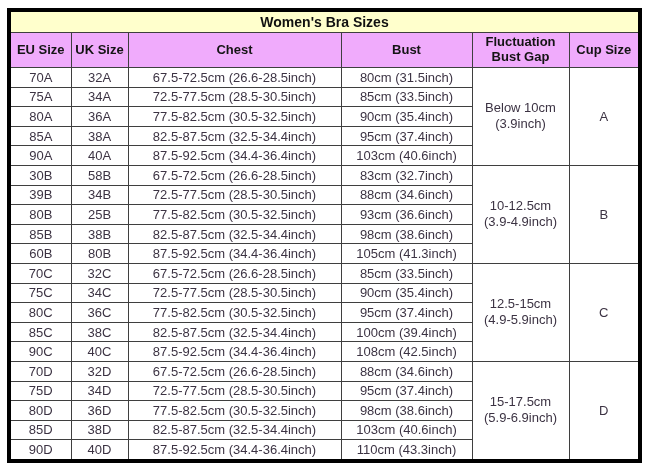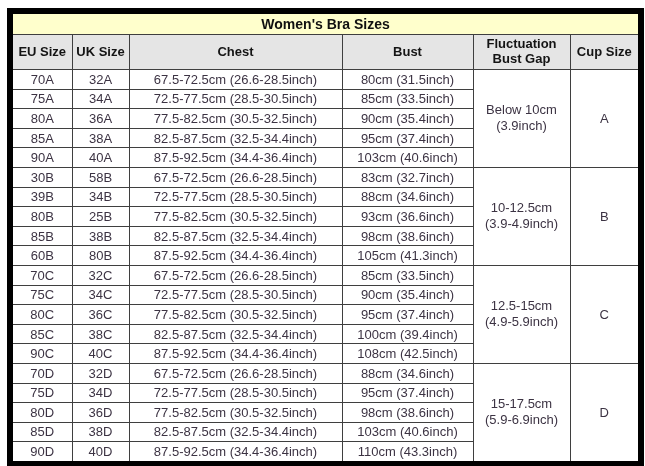--- a/index.html
+++ b/index.html
@@ -25,31 +25,31 @@
   }
   table.bra-table td, table.bra-table th {
     border: 1px solid #3f3f3f;
     padding: 0 2px;
     text-align: center;
     vertical-align: middle;
     overflow: hidden;
     white-space: nowrap;
   }
   table.bra-table {
-    border: 6px solid #000000;
+    border: 4px solid #000000;
   }
   tr.title-row td {
     background: #ffffcc;
     font-weight: bold;
     font-size: 14px;
     color: #101010;
     height: 20px;
   }
   tr.header-row th {
-    background: #e5e5e5;
+    background: #f0abfc;
     font-weight: bold;
     font-size: 13px;
     color: #141414;
     height: 34px;
     white-space: normal;
     line-height: 1.15;
   }
   tr.data-row td {
     background: #ffffff;
     font-size: 13px;

